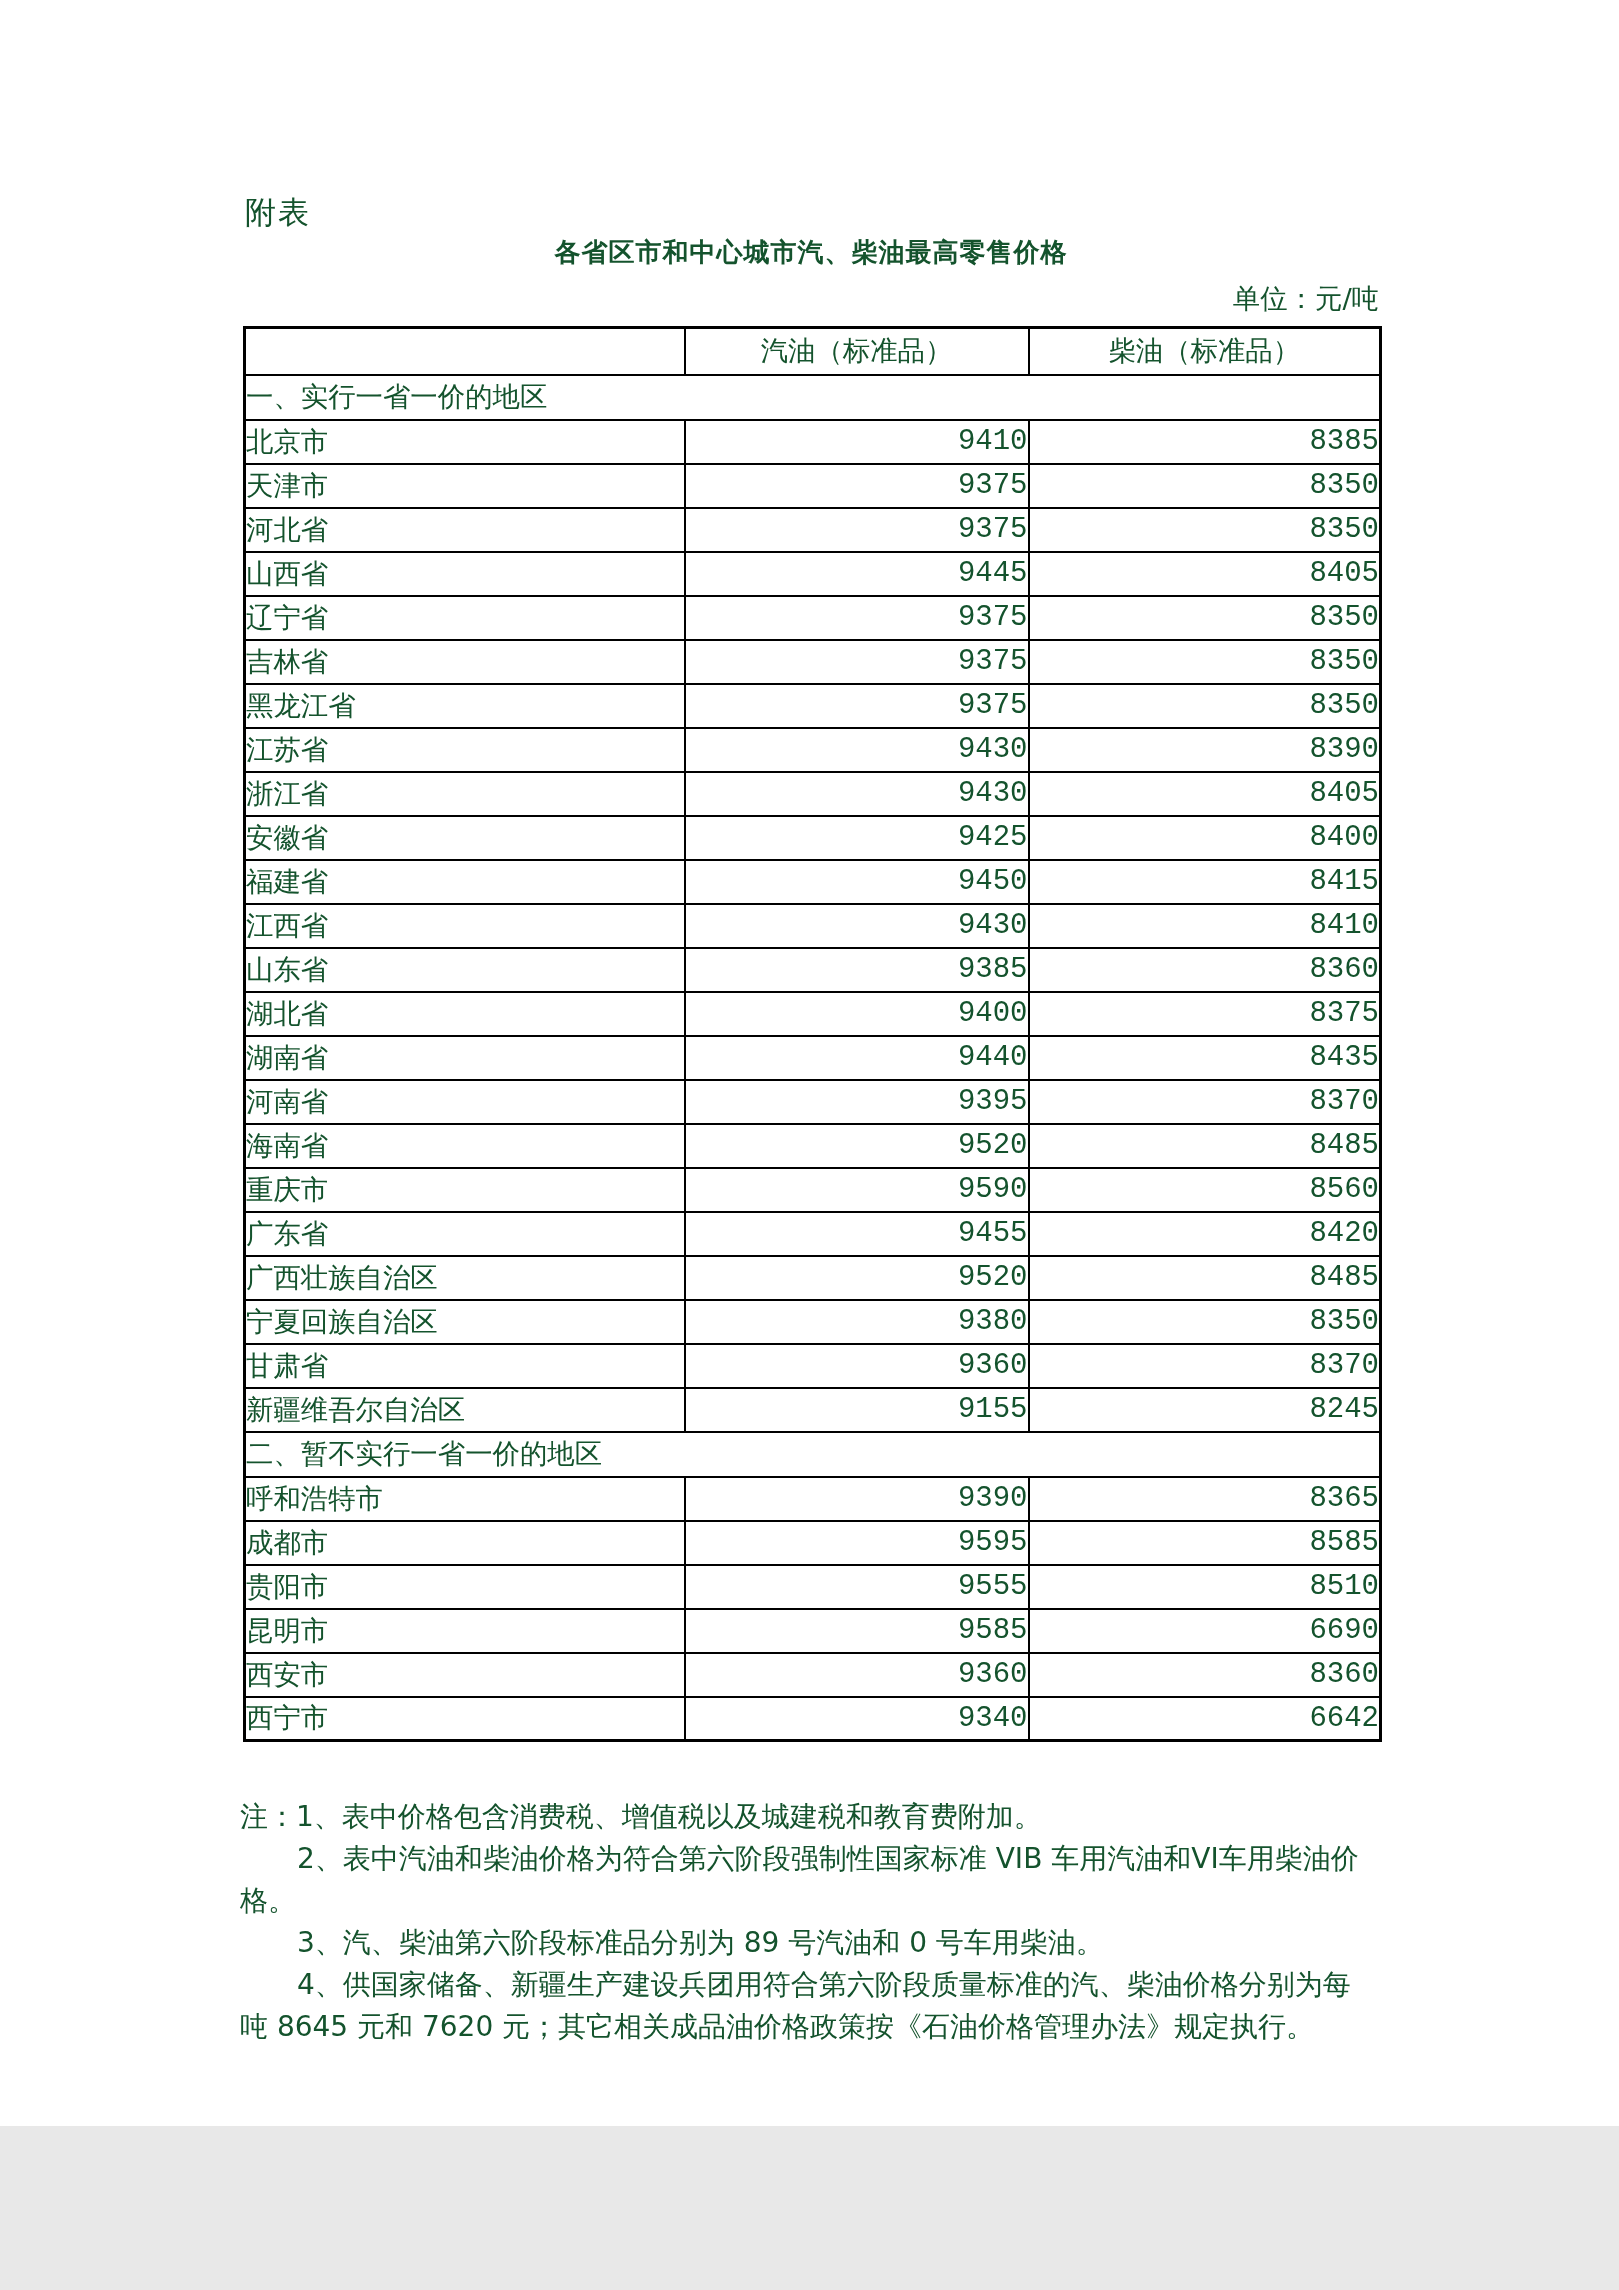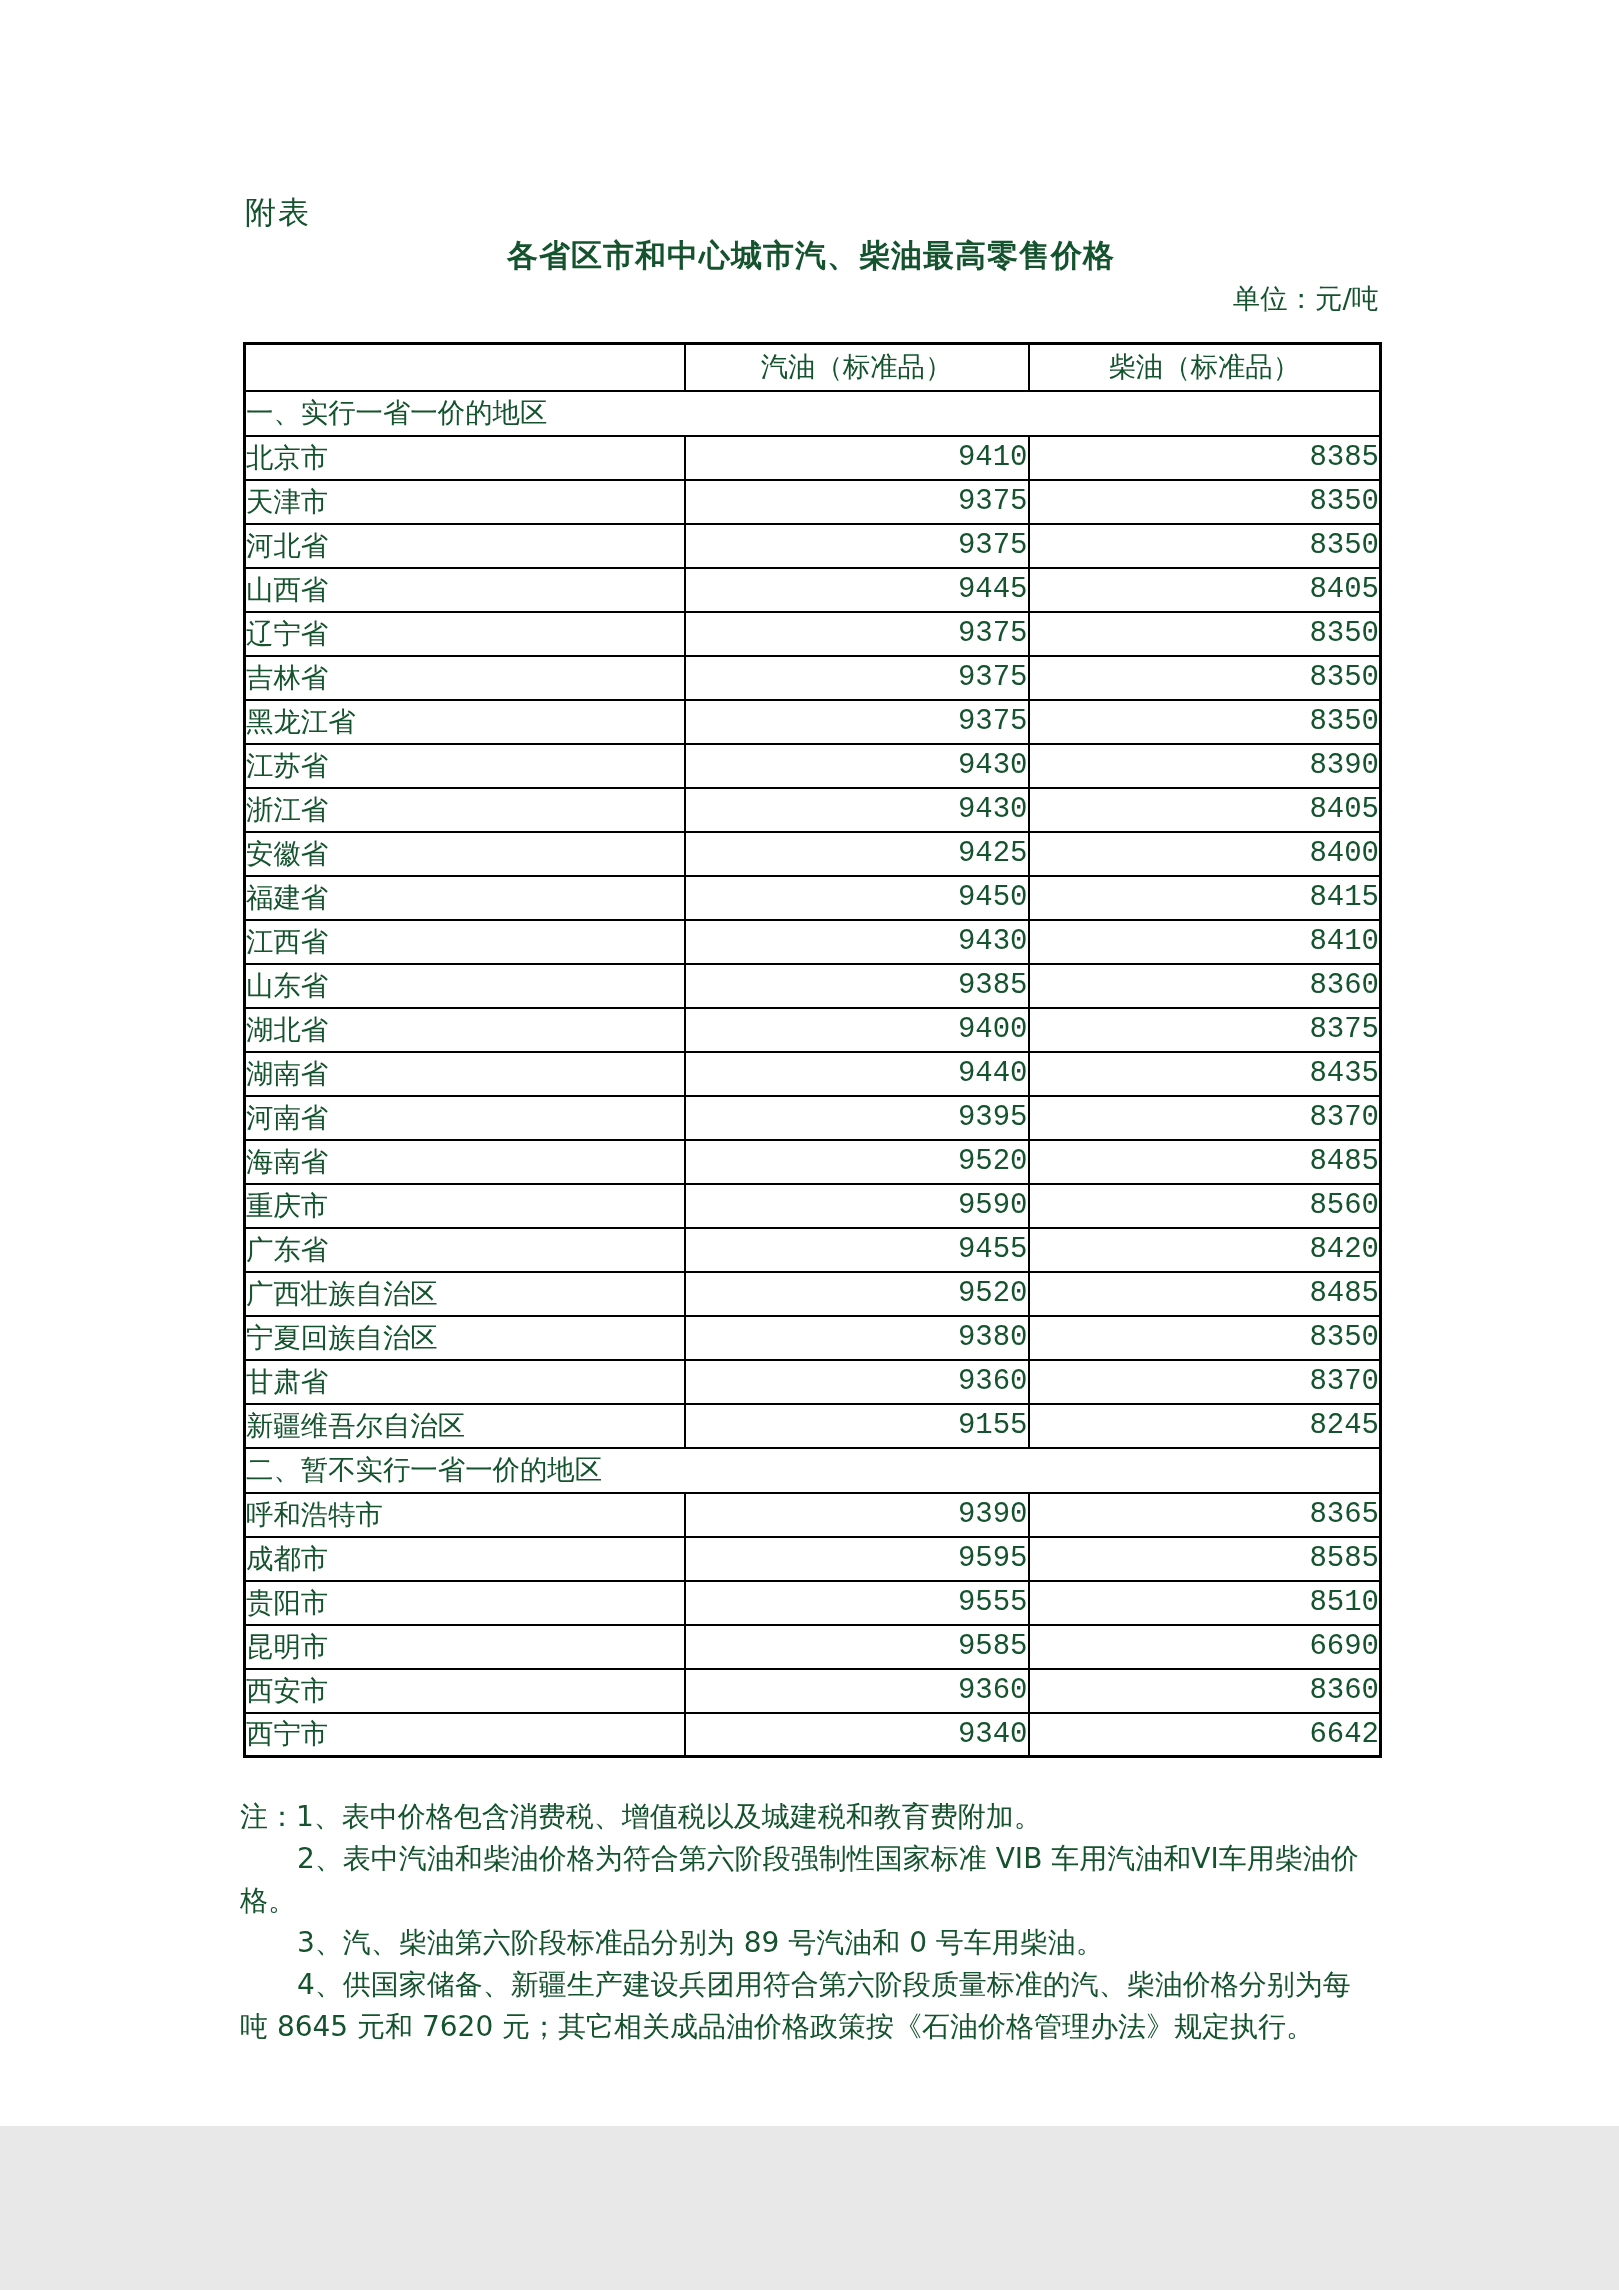--- a/index.html
+++ b/index.html
@@ -18,36 +18,36 @@
     top:192px;
     font-size:31px;
     letter-spacing:2px;
   }
   .doc-title{
     position:absolute;
     left:243px;
     top:235px;
     width:1136px;
     text-align:center;
-    font-size:31px;
+    font-size:26px;
     font-weight:bold;
     letter-spacing:1px;
   }
   .unit-label{
     position:absolute;
     left:243px;
     top:281px;
     width:1136px;
     text-align:right;
     font-size:27.4px;
   }
   table.price-table{
     position:absolute;
     left:243px;
-    top:342px;
+    top:326px;
     width:1136px;
     border-collapse:collapse;
     table-layout:fixed;
     border:3.9px solid #000;
   }
   table.price-table td{
     border:2.9px solid #000;
     padding:0;
     overflow:hidden;
     white-space:nowrap;

